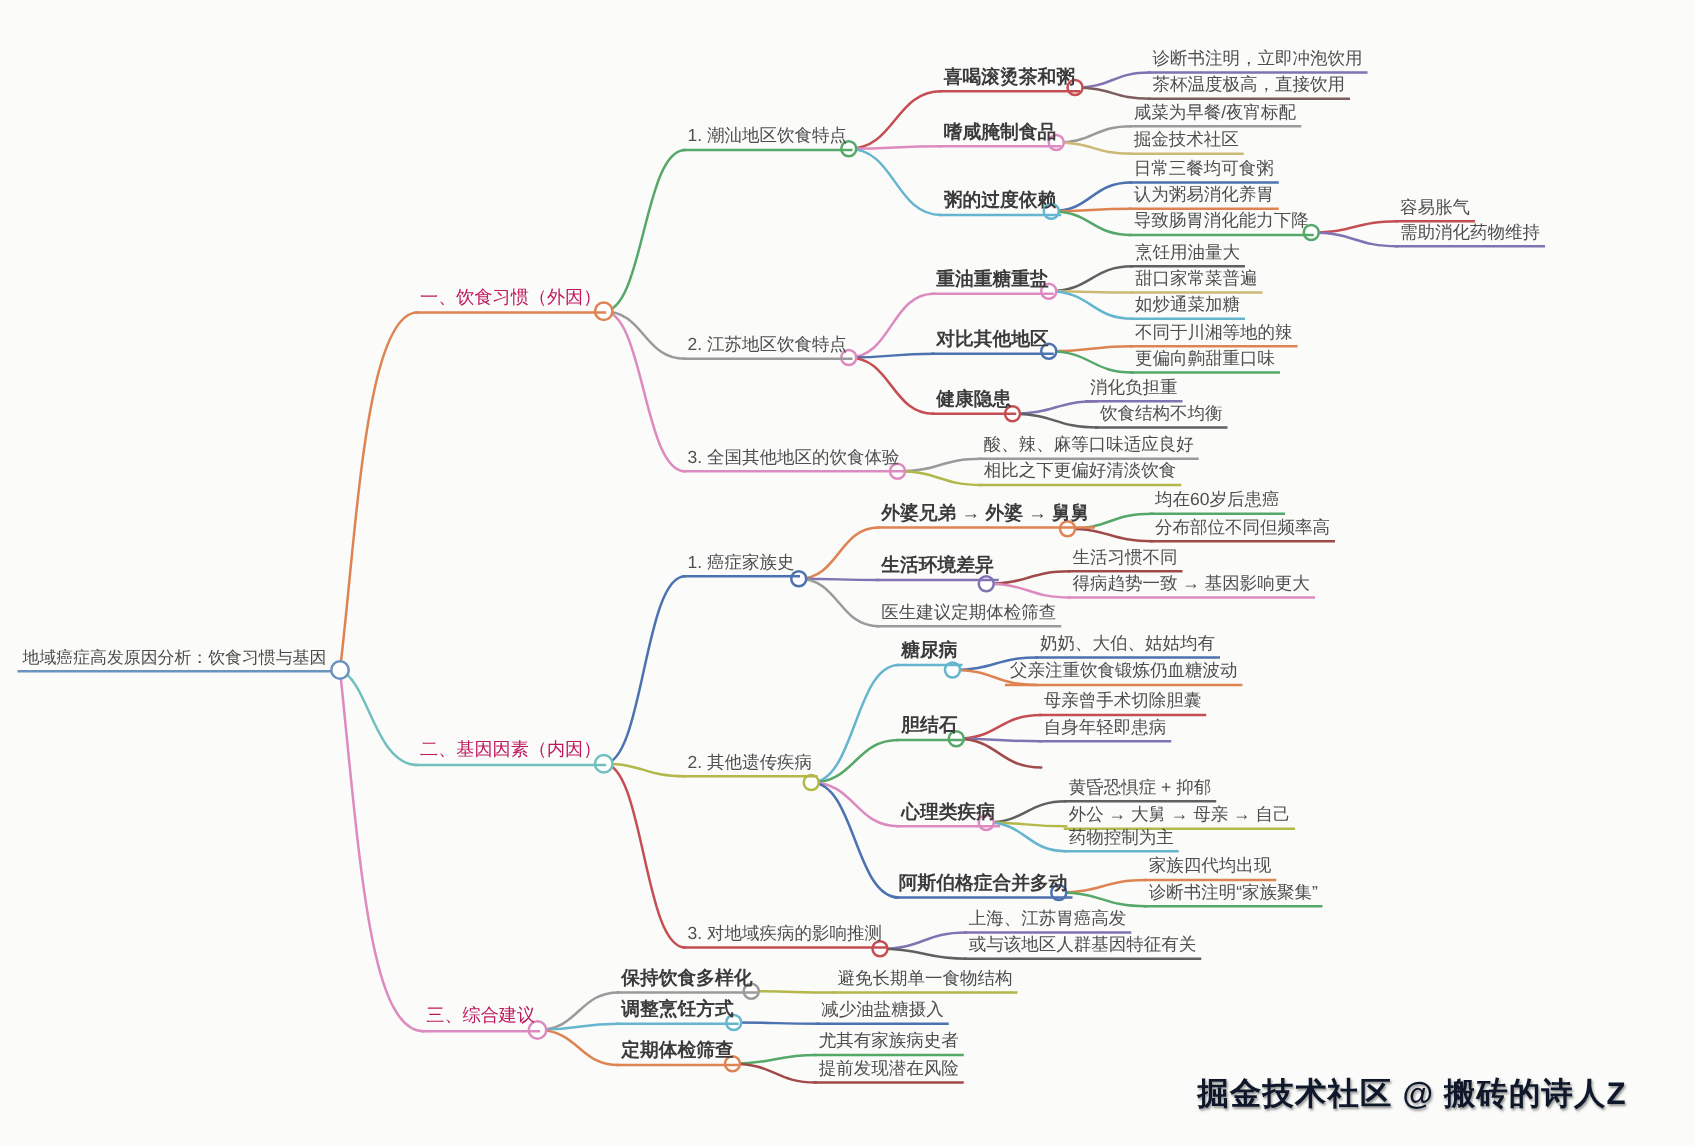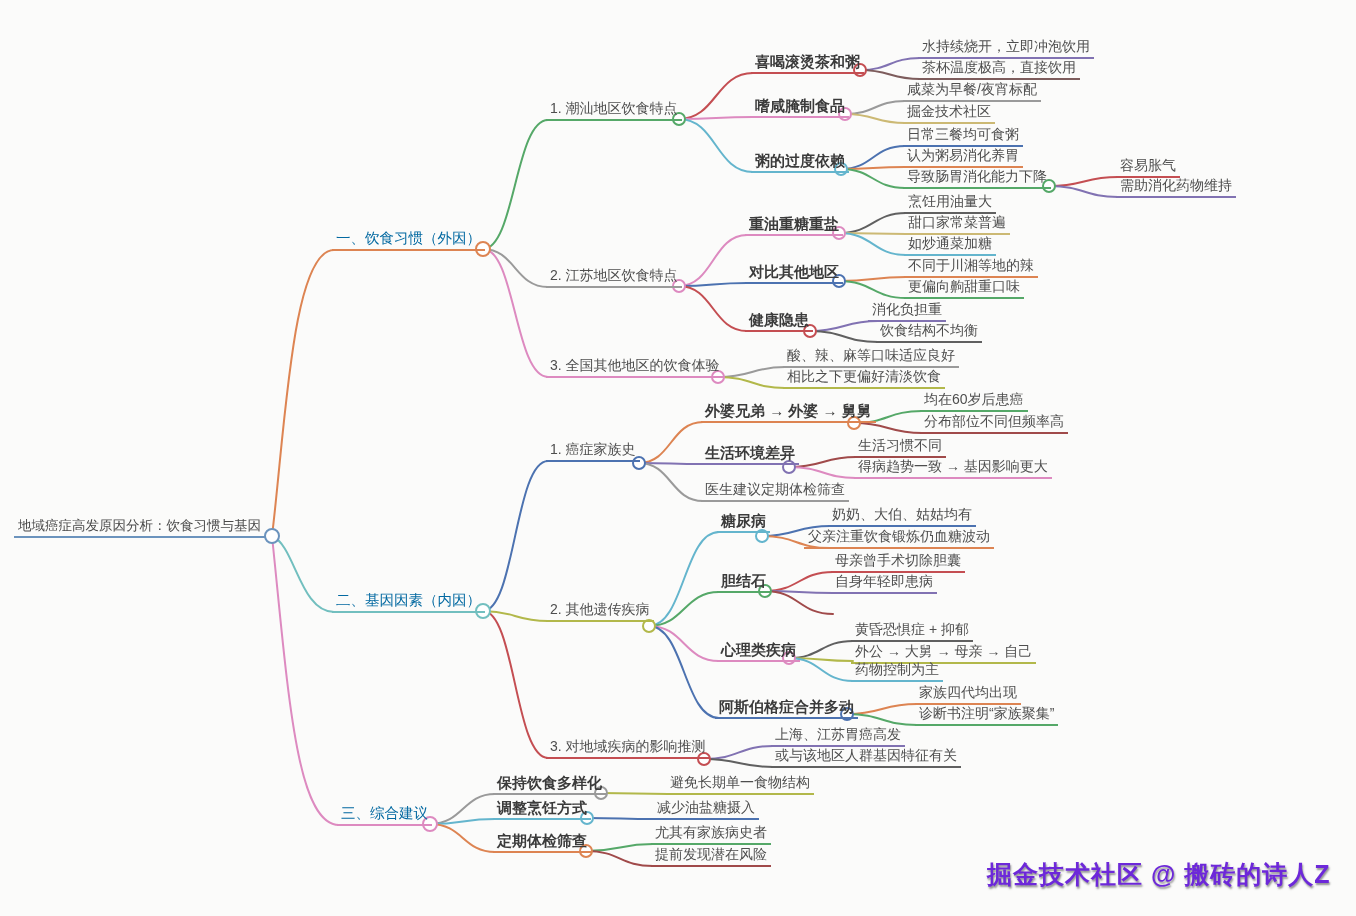--- a/index.html
+++ b/index.html
@@ -4,40 +4,40 @@
 <style>
   html,body{margin:0;padding:0;background:#f4f4f4;}
   #stage{position:relative;width:1356px;height:916px;background:#fbfbfa;overflow:hidden;
          font-family:"Liberation Sans","DejaVu Sans",sans-serif;}
   #edges{position:absolute;left:0;top:0;}
   #edges path{fill:none;stroke-width:2;stroke-linecap:round;}
   #edges circle{fill:#ffffff;stroke-width:2;}
   .lbl{position:absolute;white-space:nowrap;font-size:14px;line-height:19px;color:#4e4e4e;
        padding:0 4px 1px 4px;border-bottom:2px solid #999;cursor:pointer;}
   .key{font-weight:700;font-size:15px;color:#3b3b3b;}
-  .main{font-size:14.5px;color:#0369a1;}
+  .main{font-size:14.5px;color:#be185d;}
   .root{font-size:13.5px;color:#4a4a4a;}
   
   .c-rootblue{border-color:#6b93bd;stroke:#6b93bd;}
   .c-orange{border-color:#dd8452;stroke:#dd8452;}
   .c-teal{border-color:#72bfbf;stroke:#72bfbf;}
   .c-pink{border-color:#dd8ac0;stroke:#dd8ac0;}
   .c-green{border-color:#55a868;stroke:#55a868;}
   .c-red{border-color:#c44e52;stroke:#c44e52;}
   .c-dblue{border-color:#4c72b0;stroke:#4c72b0;}
   .c-cyan{border-color:#64b5cd;stroke:#64b5cd;}
   .c-purple{border-color:#8172b2;stroke:#8172b2;}
   .c-maroon{border-color:#7d5c5c;stroke:#7d5c5c;}
   .c-gray{border-color:#9a9a9a;stroke:#9a9a9a;}
   .c-dark{border-color:#606060;stroke:#606060;}
   .c-yellow{border-color:#ccb974;stroke:#ccb974;}
   .c-ygreen{border-color:#b2b84a;stroke:#b2b84a;}
   .c-dred{border-color:#a04a4a;stroke:#a04a4a;}
-  #watermark{position:absolute;left:987px;top:858px;font-size:25px;font-weight:700;
-             color:#6d28d9;text-shadow:1px 2px 2px rgba(110,110,110,0.75);letter-spacing:1px;}
+  #watermark{position:absolute;left:958px;top:858px;font-size:25px;font-weight:700;
+             color:#0f172a;text-shadow:1px 2px 2px rgba(110,110,110,0.75);letter-spacing:1px;}
 </style>
 </head>
 <body>
 
 <div id="stage">
 
   <svg id="edges" width="1356" height="916" viewBox="0 0 1356 916">
     <g>
 
       <path class="c-orange" d="M272,536 C285,430 292,250 334,250"></path>
@@ -137,21 +137,21 @@
     </g>
   </svg>
 
   <div class="lbl root c-rootblue" style="left:14px;top:516px">地域癌症高发原因分析：饮食习惯与基因</div>
   <div class="lbl main c-orange" style="left:332px;top:229px">一、饮食习惯（外因）</div>
   <div class="lbl main c-teal" style="left:332px;top:591px">二、基因因素（内因）</div>
   <div class="lbl main c-pink" style="left:337px;top:804px">三、综合建议</div>
 
   <div class="lbl c-green" style="left:546px;top:99px">1. 潮汕地区饮食特点</div>
   <div class="lbl key c-red" style="left:751px;top:52px">喜喝滚烫茶和粥</div>
-  <div class="lbl c-purple" style="left:918px;top:37px">水持续烧开，立即冲泡饮用</div>
+  <div class="lbl c-purple" style="left:918px;top:37px">诊断书注明，立即冲泡饮用</div>
   <div class="lbl c-maroon" style="left:918px;top:58px">茶杯温度极高，直接饮用</div>
   <div class="lbl key c-pink" style="left:751px;top:96px">嗜咸腌制食品</div>
   <div class="lbl c-gray" style="left:903px;top:80px">咸菜为早餐/夜宵标配</div>
   <div class="lbl c-yellow" style="left:903px;top:102px">掘金技术社区</div>
   <div class="lbl key c-cyan" style="left:751px;top:151px">粥的过度依赖</div>
   <div class="lbl c-dblue" style="left:903px;top:125px">日常三餐均可食粥</div>
   <div class="lbl c-orange" style="left:903px;top:146px">认为粥易消化养胃</div>
   <div class="lbl c-green" style="left:903px;top:167px">导致肠胃消化能力下降</div>
   <div class="lbl c-red" style="left:1116px;top:156px">容易胀气</div>
   <div class="lbl c-purple" style="left:1116px;top:176px">需助消化药物维持</div>

